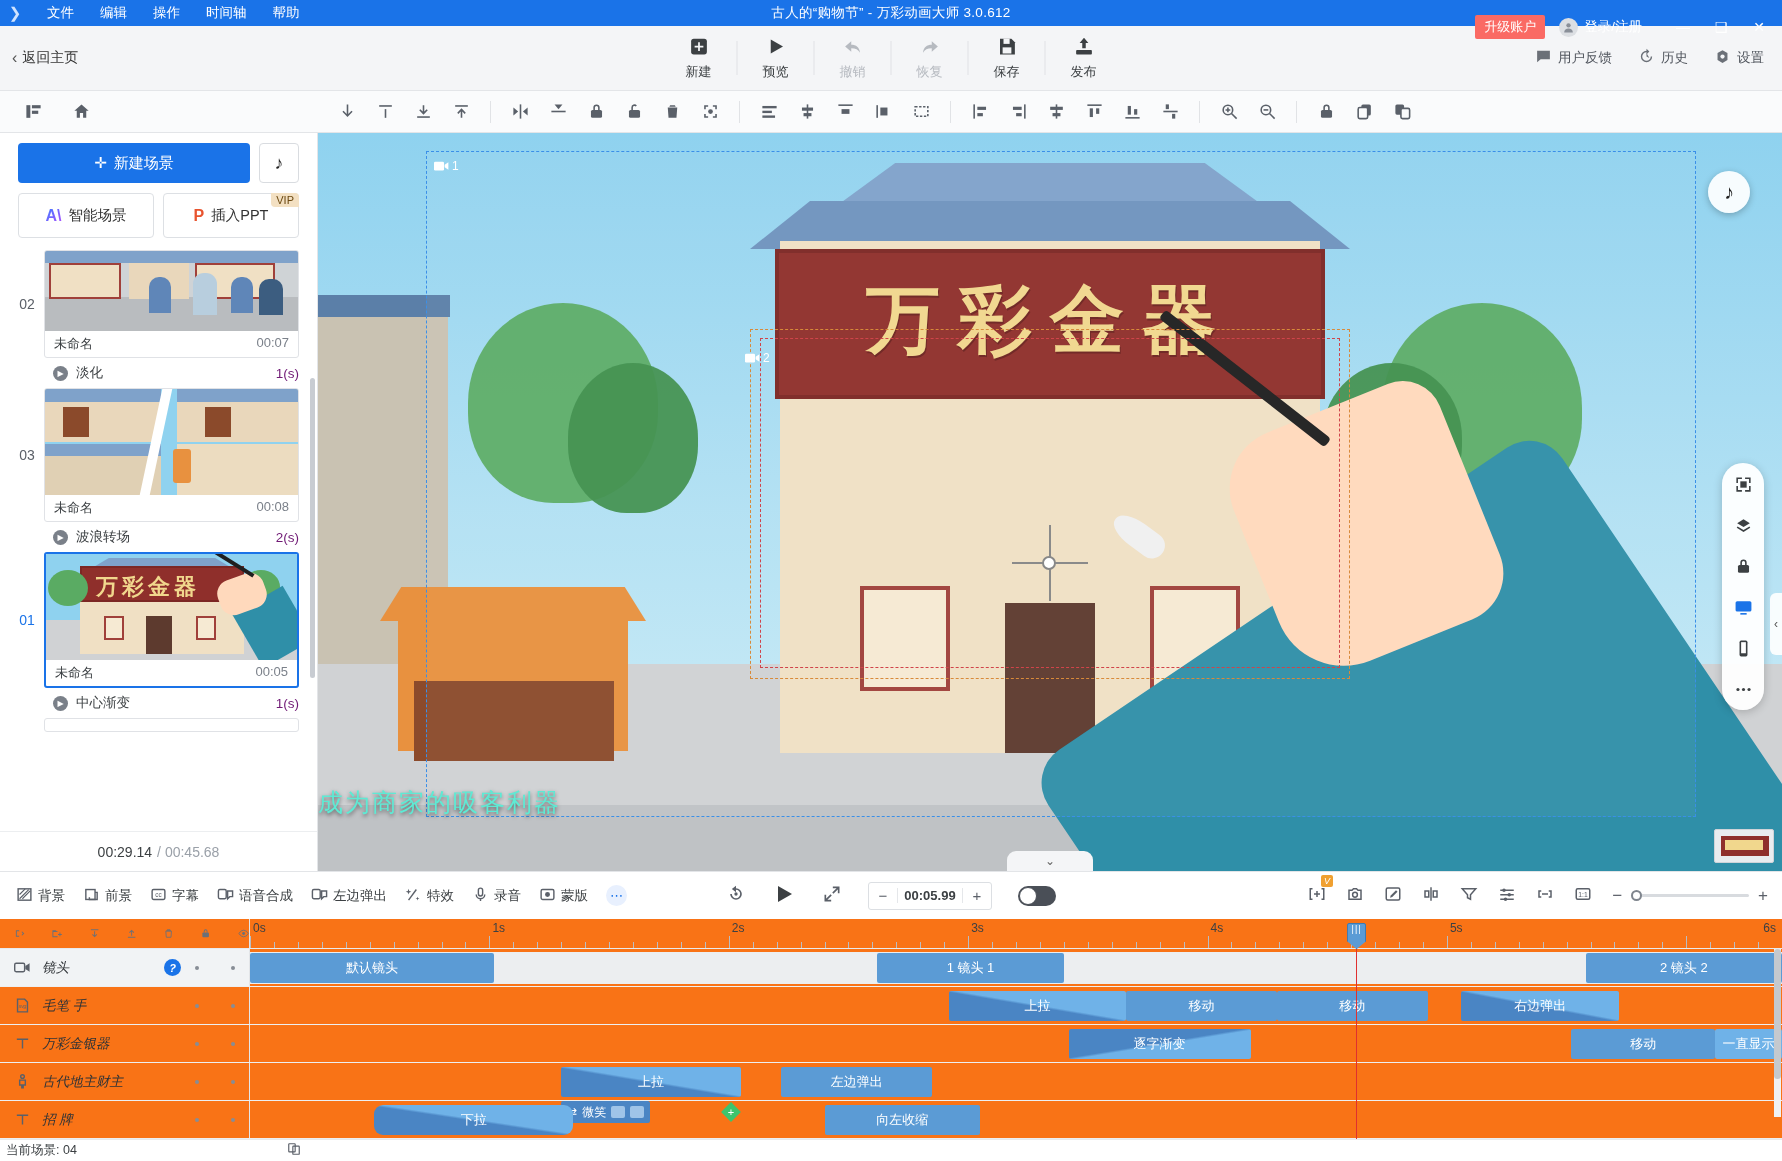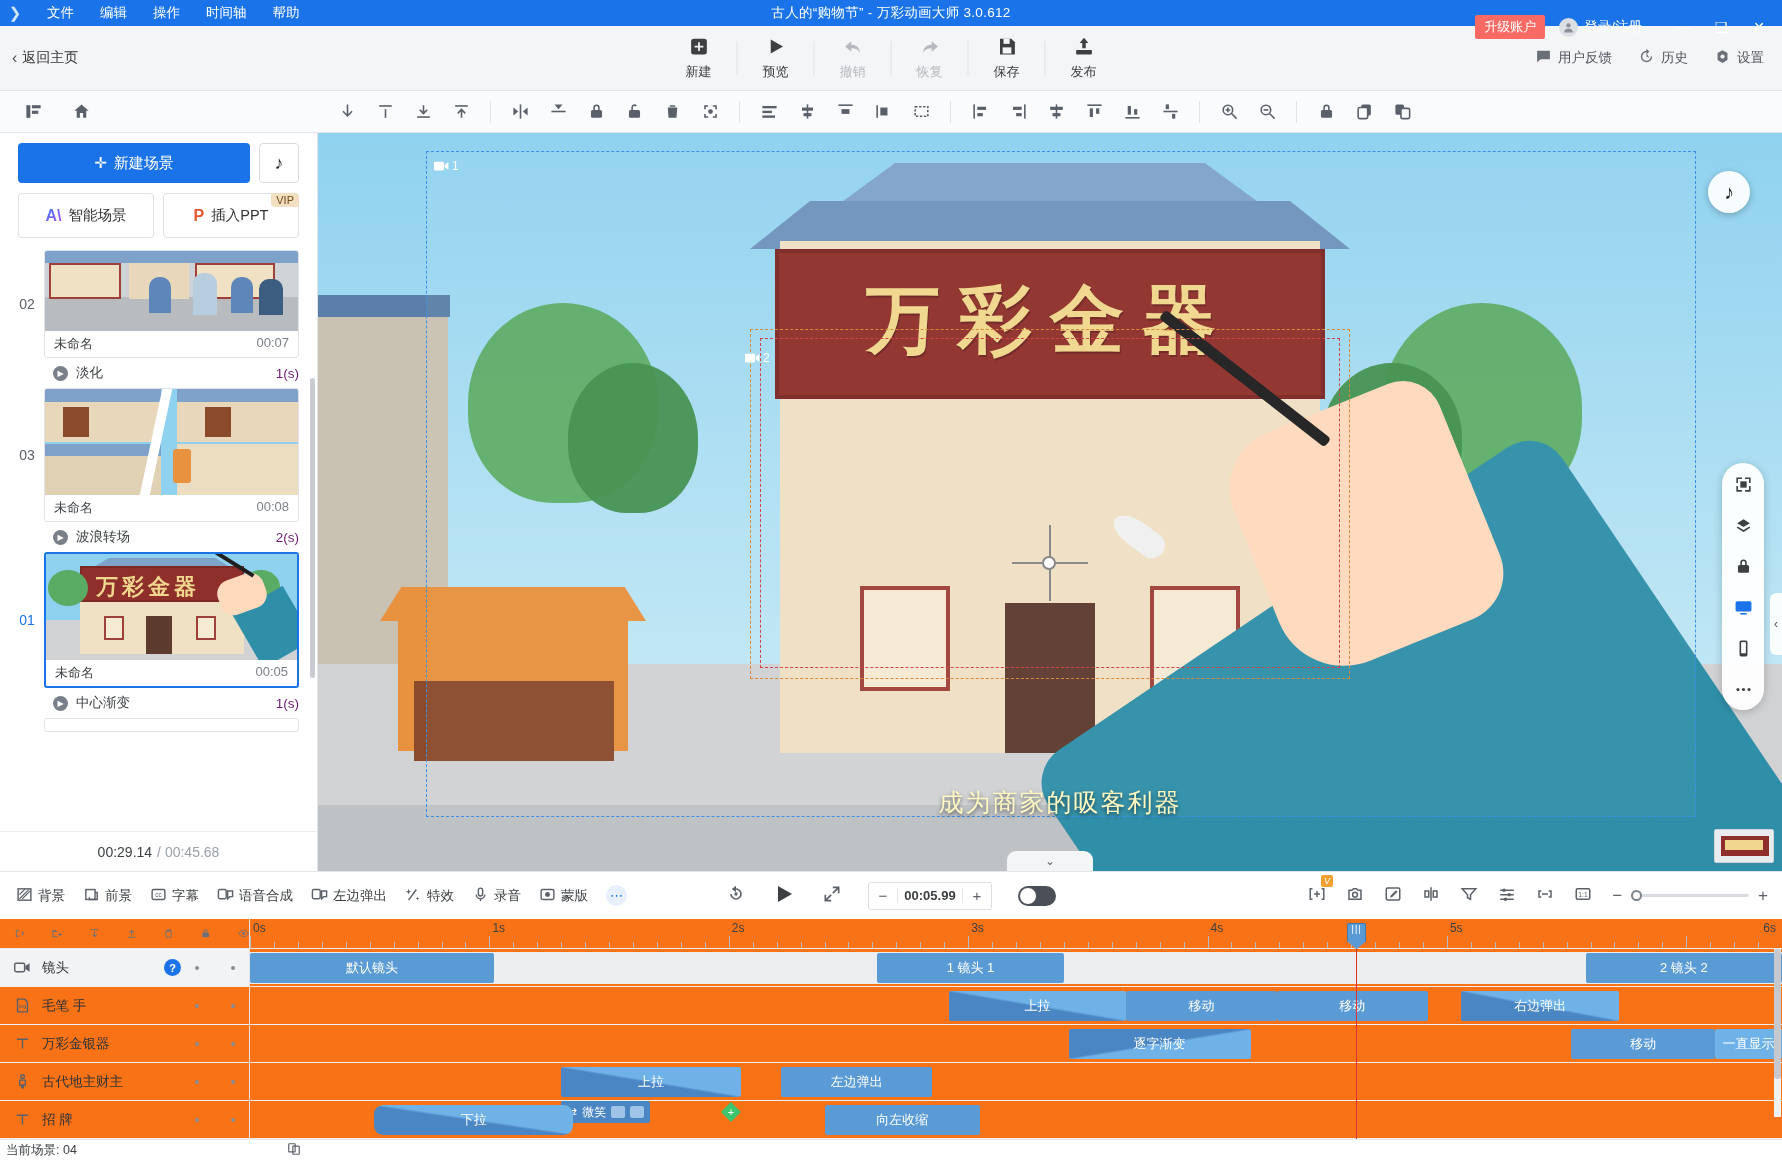--- a/index.html
+++ b/index.html
@@ -184,22 +184,22 @@
     position:absolute; left:calc(50% - 1px); top:430px; width:14px; height:14px;
     border:2px solid #888; border-radius:50%; background:#fff; transform:translate(-50%,-50%);
   }
   .anchor-h { position:absolute; left:calc(50% - 38px); top:429px; width:76px; height:2px; background:#8a8a8a;}
   .anchor-v { position:absolute; left:calc(50% - 1px); top:392px; width:2px; height:76px; background:#8a8a8a;}
   .cam-badge {
     position:absolute; display:flex; align-items:center; gap:3px; color:#fff; font-size:12px;
   }
   .cam-badge svg { width:15px;height:12px; fill:#fff;}
   .subtitle {
-    position:absolute; left:0; right:0; bottom:52px; text-align:center; color:#fef9c3;
-    font-size:25px; text-shadow:0 2px 4px rgba(0,0,0,.55); letter-spacing:2px;padding-left:20px;
+    position:absolute; left:0; right:0; bottom:52px; text-align:left; color:#5eead4;
+    font-size:25px; text-shadow:0 2px 4px rgba(0,0,0,.55); letter-spacing:2px;
   }
   .music-fab {
     position:absolute; right:32px; top:38px; width:42px;height:42px;border-radius:50%;
     background:rgba(255,255,255,.92); display:flex;align-items:center;justify-content:center;
     font-size:20px;color:#222;cursor:pointer; box-shadow:0 2px 7px rgba(0,0,0,.25);
   }
   .rtools {
     position:absolute; right:18px; top:330px; width:42px; background:rgba(255,255,255,.95);
     border-radius:21px; padding:10px 0; display:flex; flex-direction:column; align-items:center; gap:19px;
     box-shadow:0 2px 10px rgba(0,0,0,.2);
@@ -264,21 +264,21 @@
   }
   .tl-head-left svg { width:17px;height:17px;fill:#6a7079;cursor:pointer;}
   .tl-ruler { flex:1; position:relative; overflow:hidden;}
   .tick-label { position:absolute; top:2px; font-size:12px; color:#3c4043;}
   .tick { position:absolute; bottom:0; width:1px; background:#b9bdc2;}
   .tl-rows { flex:1; overflow:hidden; }
   .tl-row { display:flex; height:38px; border-bottom:1px solid #edeff1;}
   .tl-row.sel .tl-label { background:#f1f3f5; }
   .tl-label {
     width:250px; display:flex; align-items:center; gap:10px; padding-left:12px;
-    border-right:1px solid #e3e5e8; font-size:13.5px; color:#2f3337; position:relative;
+    border-right:1px solid #e3e5e8; font-size:13.5px; color:#2f3337; position:relative;font-style:italic;
   }
   .tl-label .ico { width:20px;height:20px;display:flex;align-items:center;justify-content:center;}
   .tl-label .ico svg { width:17px;height:17px; fill:#5b6069;}
   .tl-label .nm { flex:1; }
   .help-q {
     width:17px;height:17px;border-radius:50%;background:#1a73e8;color:#fff;font-size:11px;font-weight:bold;
     display:flex;align-items:center;justify-content:center; margin-right:4px; cursor:pointer;
   }
   .dot { width:4px;height:4px;border-radius:50%;background:#878d95;margin-right:22px;}
   .dot2 { width:4px;height:4px;border-radius:50%;background:#878d95;margin-right:14px;}

